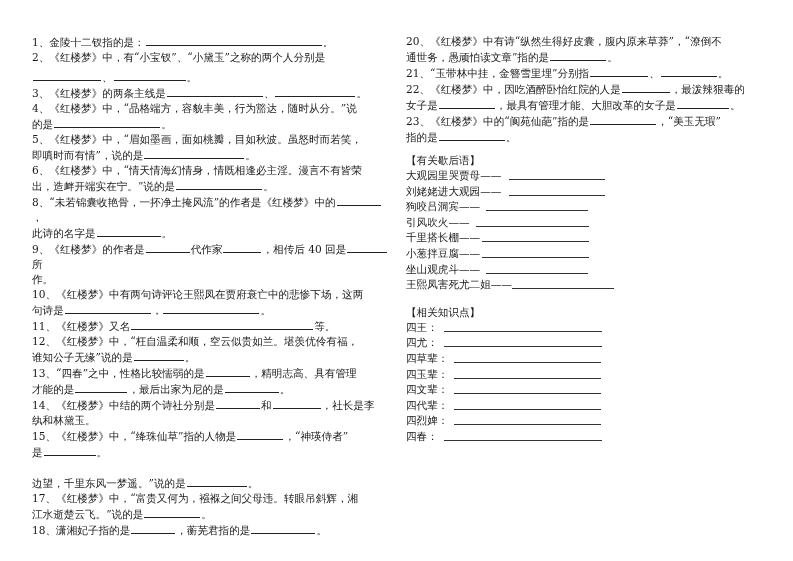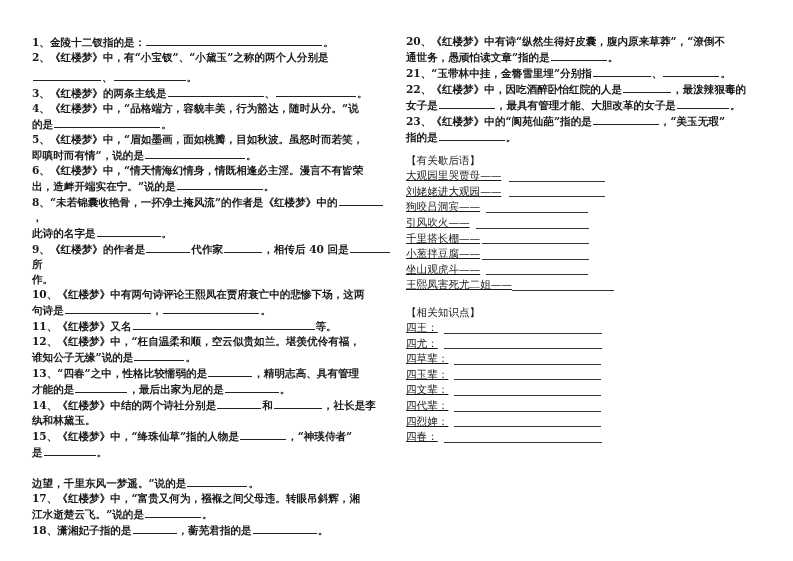--- a/index.html
+++ b/index.html
@@ -1,24 +1,24 @@
 <!DOCTYPE html>
 <html><head>
   <meta charset="utf-8">
   <style>
     html, body { margin: 0; padding: 0; background: #ffffff; }
     body { width: 793px; height: 561px; position: relative; overflow: hidden;
            font-family: "DejaVu Serif", "Liberation Serif", serif; color: #1a1a1a; }
     .col { position: absolute; font-size: 10.6px; line-height: 15px; }
     .col-left { left: 32px; top: 34px; width: 360px; }
     .col-right { left: 406px; top: 34px; width: 372px; }
-    .q { margin: 0; padding: 0; font-weight: bold; }
+    .q { margin: 0; padding: 0; }
     .blank { display: inline-block; border-bottom: 1px solid #222; height: 11px; vertical-align: baseline; margin: 0 1px; }
     .section-title { margin-top: 8px; }
-    .idiom-row, .know-row { display: flex; align-items: center; height: 15.6px; text-decoration: underline; }
+    .idiom-row, .know-row { display: flex; align-items: flex-start; height: 15.6px; }
     .idiom-row .line, .know-row .line { border-bottom: 1px solid #333; height: 11px; }
   </style>
 </head>
 <body>
 
 <div class="col col-left">
   <p class="q"><span>1、金陵十二钗指的是：</span><span class="blank" style="width:176px"></span><span>。</span></p>
 
   <p class="q"><span>2、《红楼梦》中，有“小宝钗”、“小黛玉”之称的两个人分别是</span></p>
   <p class="q" style="margin-top:4px"><span class="blank" style="width:68px"></span><span>、</span><span class="blank" style="width:72px"></span><span>。</span></p>

